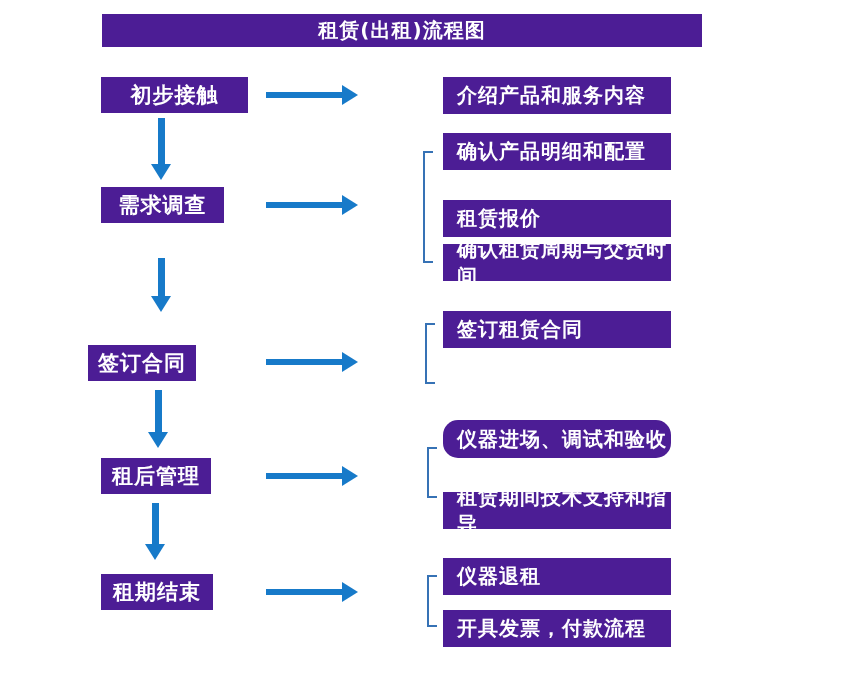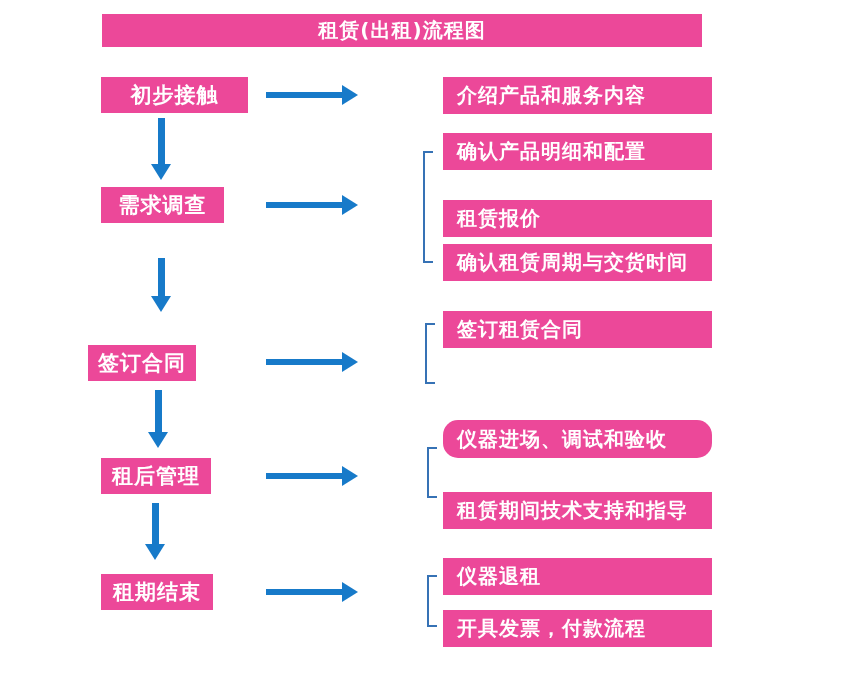--- a/index.html
+++ b/index.html
@@ -11,40 +11,40 @@
   .canvas {
     position: relative;
     width: 844px;
     height: 688px;
     background: #ffffff;
     overflow: hidden;
   }
   .bluebox {
     position: absolute;
     box-sizing: border-box;
-    background: #ec4899;
+    background: #4c1d95;
     color: #ffffff;
     font-weight: bold;
     display: flex;
     align-items: center;
   }
   .titlebar {
     left: 102px; top: 14px; width: 600px; height: 33px;
     justify-content: center;
     font-size: 20px;
     letter-spacing: 1px;
   }
   .stepbox {
     justify-content: center;
     font-size: 21px;
     height: 36px;
     letter-spacing: 1px;
   }
   .detailbox {
-    left: 443px; width: 269px; height: 37px;
+    left: 443px; width: 228px; height: 37px;
     justify-content: flex-start;
     padding-left: 14px;
     font-size: 20px;
     letter-spacing: 1px;
   }
   
   .l1 { left: 101px; top: 77px;  width: 147px; }
   .l2 { left: 101px; top: 187px; width: 123px; }
   .l3 { left: 88px; top: 345px; width: 108px; }
   .l4 { left: 101px; top: 458px; width: 110px; }

